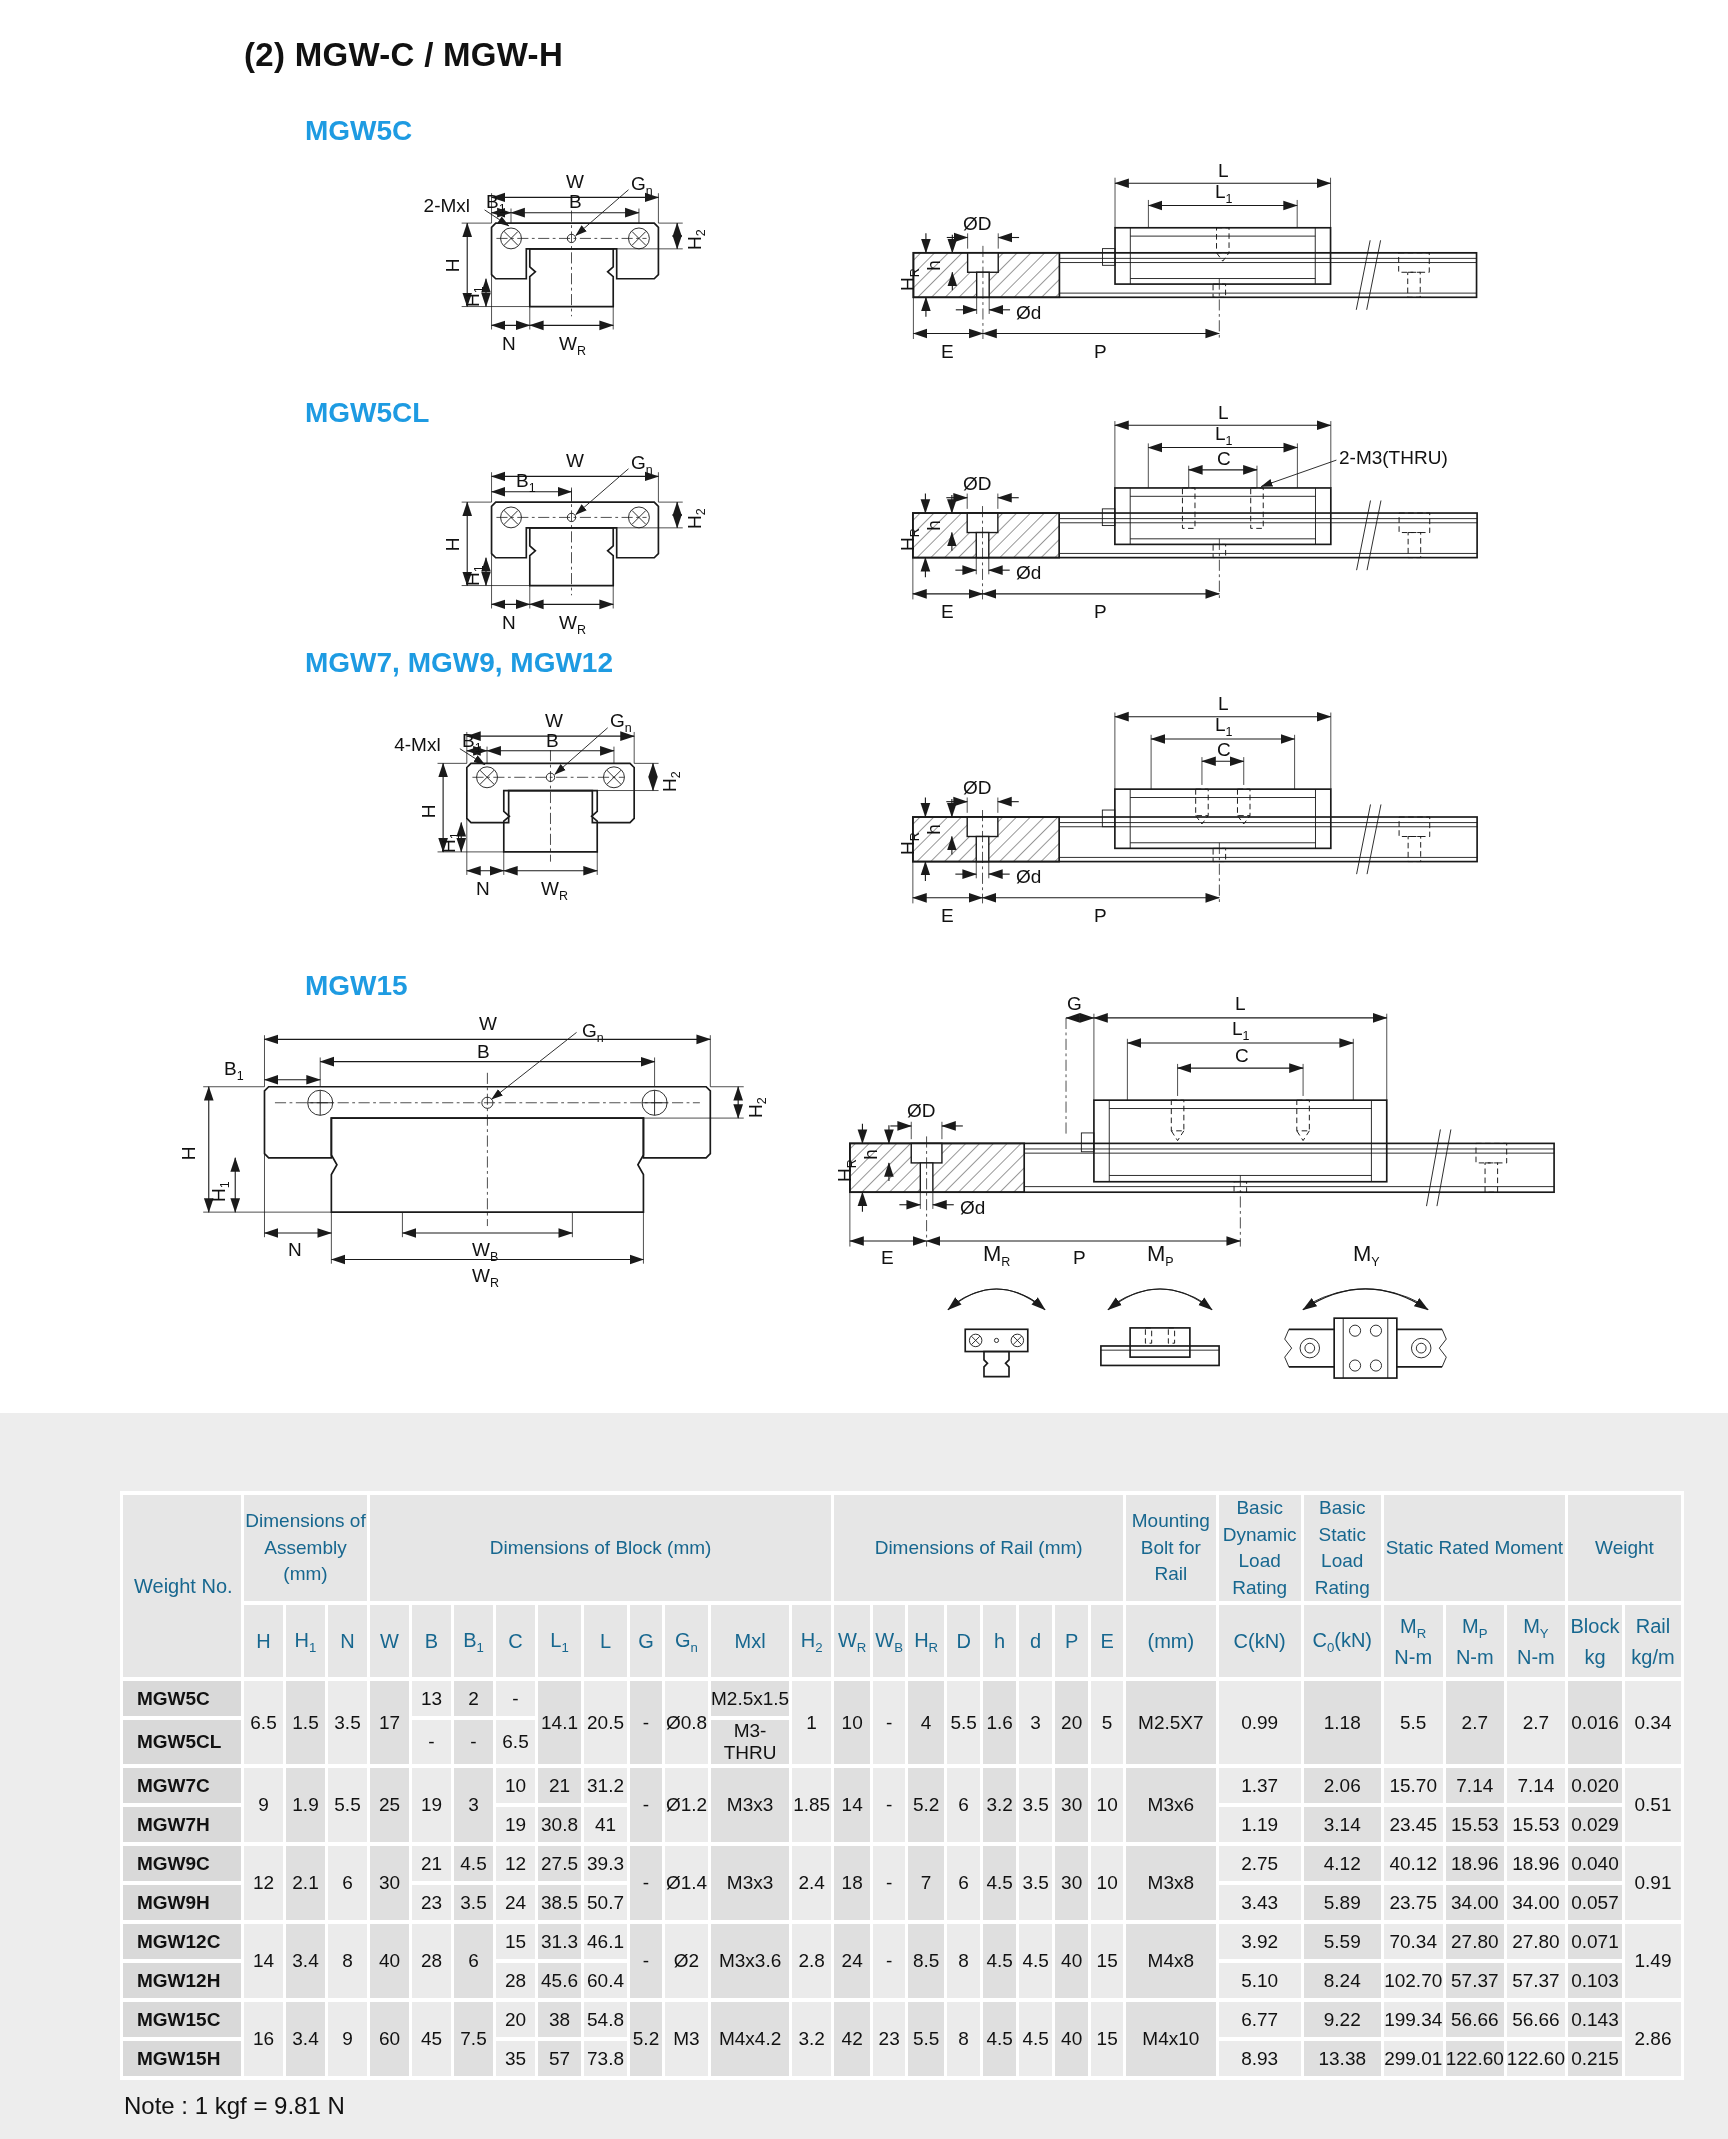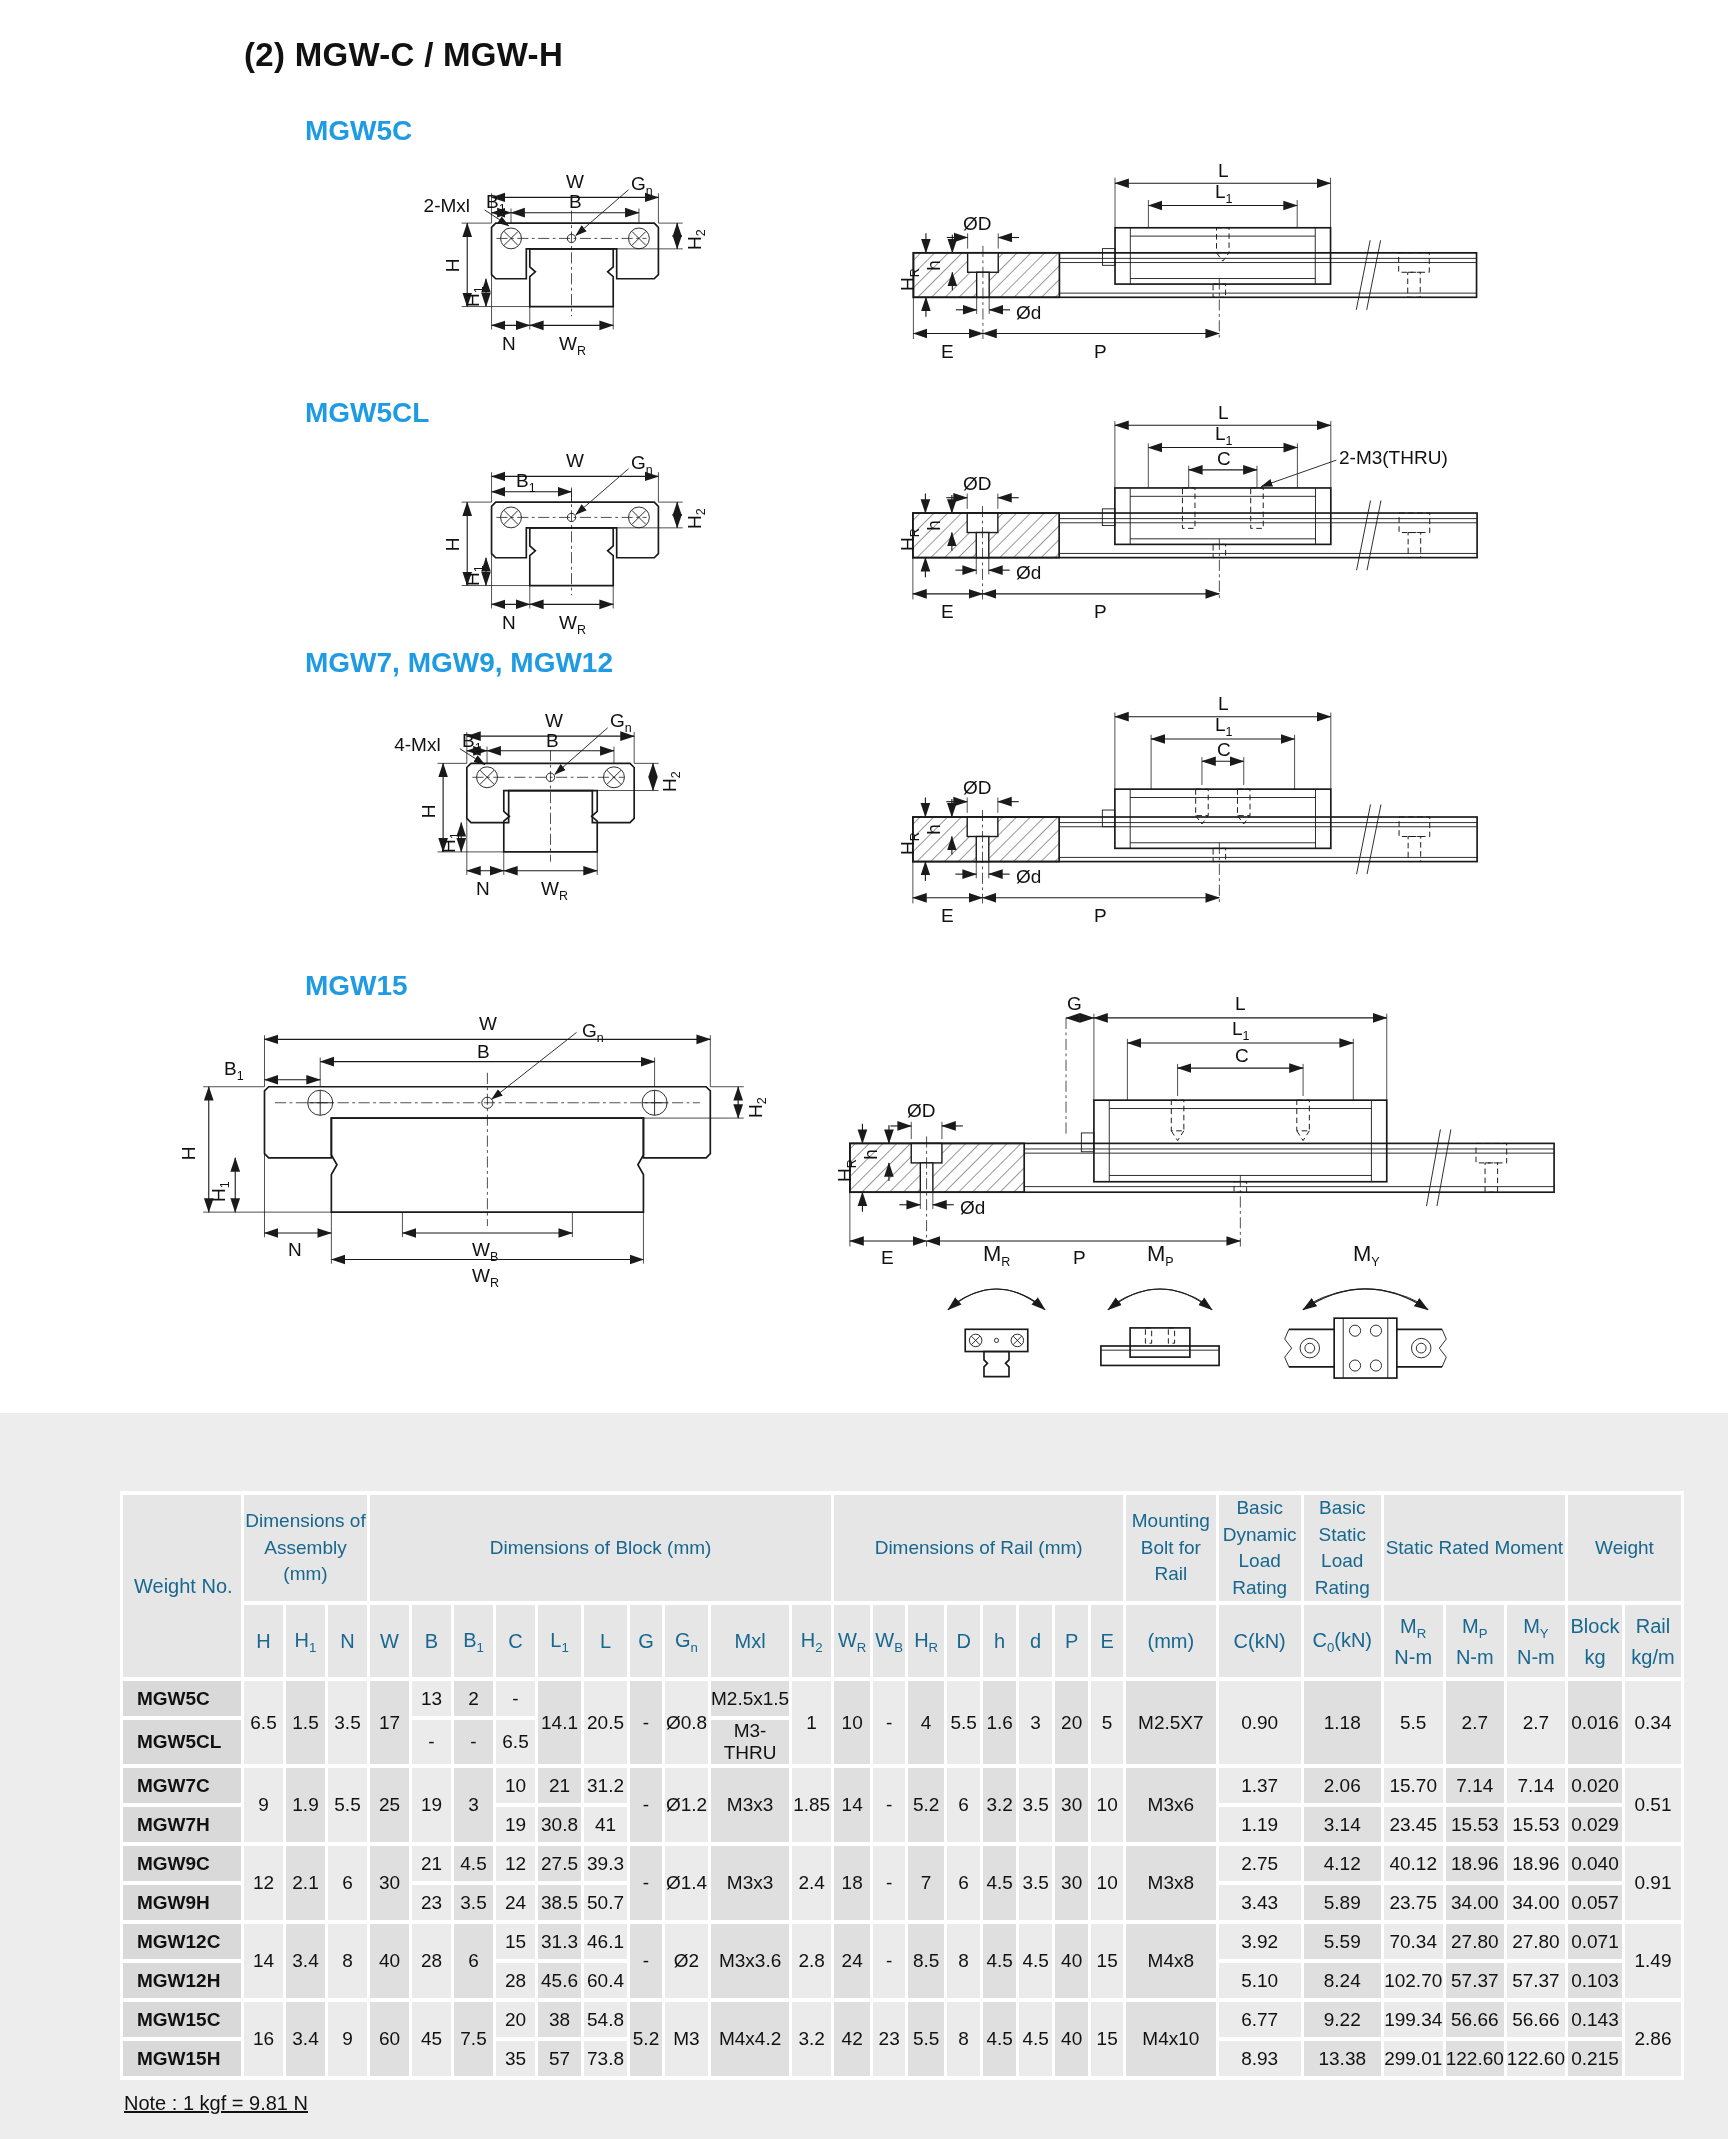--- a/index.html
+++ b/index.html
@@ -30,21 +30,21 @@
                border-bottom:4.2px solid #fff; font-weight:normal; }
   thead th { background:#e6e6e6; color:#17678f; font-weight:bold; font-size:19px; line-height:1.4; }
   thead tr.r1 th { height:98px; border-top:4.2px solid #fff; }
   thead tr.r2 th { height:72px; font-size:20px; }
   thead th.modelhead { text-align:left; padding-left:11px; font-size:20px; }
   thead th sub { font-size:13.2px; }
   .twoLine { display:flex; flex-direction:column; justify-content:space-between; height:59px; padding:4.2px 0; }
   tbody td { font-size:19px; height:35px; color:#111; }
   tbody td.model { background:#d9d9d9; font-weight:bold; text-align:left; padding-left:14px; font-size:19px; }
   col.L { background:#ebebeb; } col.D { background:#dfdfdf; }
-  .note { position:absolute; font-size:20px; color:#111;text-decoration:underline; }
+  .note { position:absolute; font-size:24px; color:#111; }
 </style>
 </head>
 <body>
 
 <svg width="0" height="0" style="position:absolute" aria-hidden="true">
   <defs>
     <marker id="ar" viewBox="0 0 12 10" refX="11.5" refY="5" markerWidth="13" markerHeight="11" orient="auto-start-reverse">
       <path d="M0,1 L12,5 L0,9 z" fill="#1a1a1a"></path>
     </marker>
     <pattern id="hatch" width="14" height="14" patternUnits="userSpaceOnUse" patternTransform="rotate(45)">
@@ -668,21 +668,21 @@
         <td rowspan="2">1</td>
           <td rowspan="2">10</td>
         <td rowspan="2">-</td>
           <td rowspan="2">4</td>
         <td rowspan="2">5.5</td>
           <td rowspan="2">1.6</td>
         <td rowspan="2">3</td>
           <td rowspan="2">20</td>
         <td rowspan="2">5</td>
           <td rowspan="2">M2.5X7</td>
-        <td rowspan="2">0.90</td>
+        <td rowspan="2">0.99</td>
           <td rowspan="2">1.18</td>
         <td rowspan="2">5.5</td>
           <td rowspan="2">2.7</td>
         <td rowspan="2">2.7</td>
           <td rowspan="2">0.016</td>
         <td rowspan="2">0.34</td>
       </tr>
       <tr>
         <td class="model">MGW5CL</td>
         <td>-</td>

